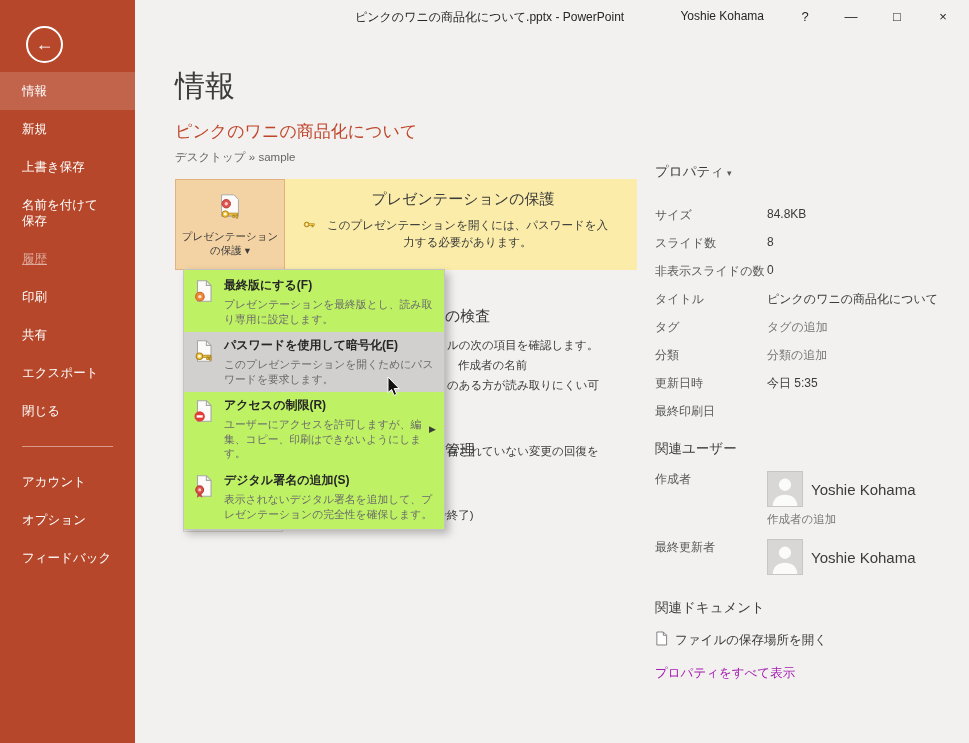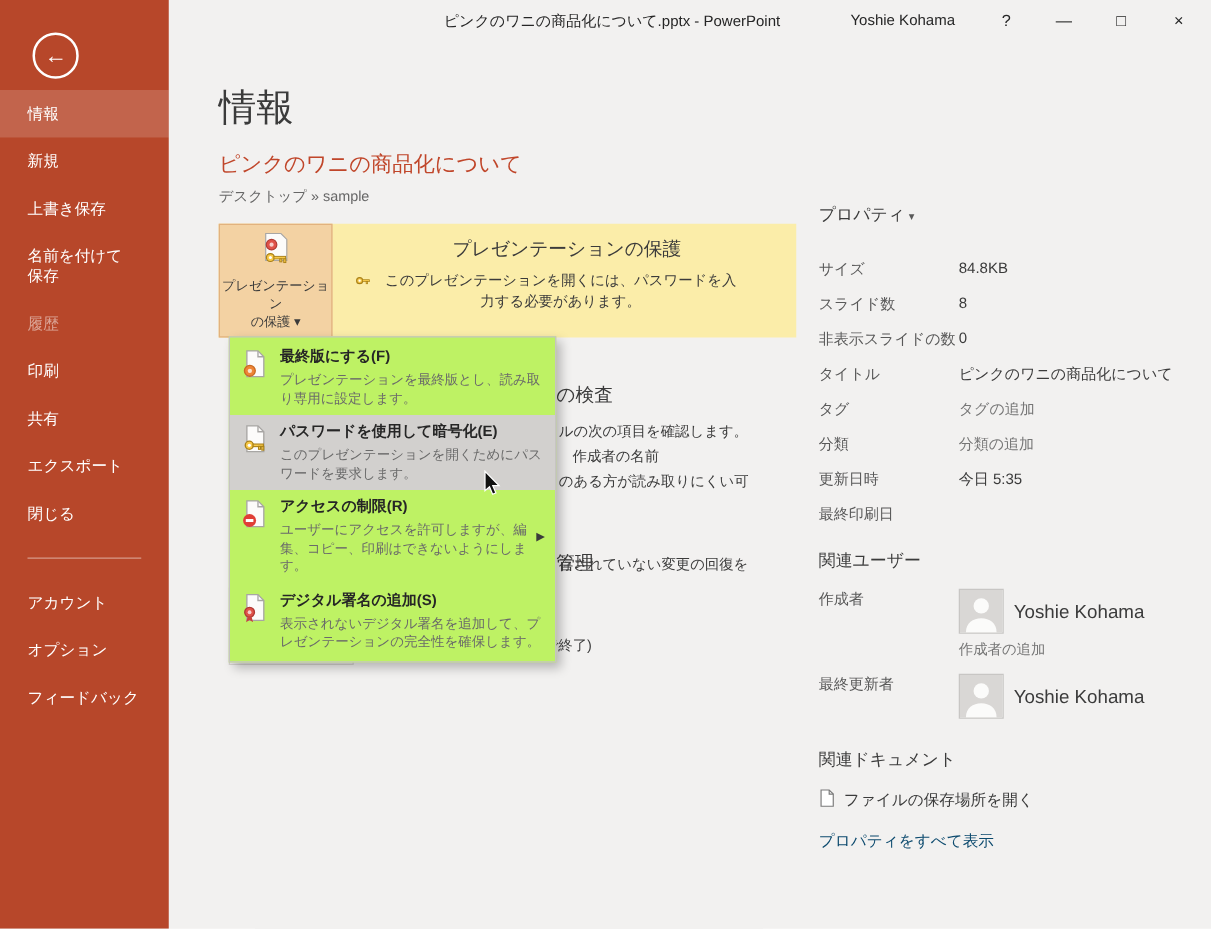--- a/index.html
+++ b/index.html
@@ -5,38 +5,38 @@
   * { box-sizing: border-box; margin: 0; padding: 0; }
   body { background:#ffffff; font-family:"Liberation Sans", sans-serif; }
   .canvas { position:relative; width:969px; height:743px; background:#F2F1F0; overflow:hidden; font-family:"Liberation Sans", sans-serif; }
 
   
   .sidebar { position:absolute; left:0; top:0; width:135px; height:743px; background:#B7472A; color:#fff; z-index:5; }
   .back-btn { position:absolute; top:26px; left:26px; width:37px; height:37px; border:2px solid #fff; border-radius:50%; display:flex; align-items:center; justify-content:center; font-size:18px; cursor:pointer; }
   .nav { position:absolute; top:72px; left:0; right:0; }
   .nav-item { padding:11px 10px 11px 22px; font-size:12.5px; line-height:16px; cursor:pointer; }
   .nav-item.active { background:rgba(255,255,255,0.16); }
-  .nav-item.disabled { color:rgba(255,255,255,0.5); }
+  .nav-item.disabled { color:rgba(255,255,255,0.5);text-decoration:underline; }
   .nav-sep { height:1px; background:rgba(255,255,255,0.45); margin:16px 22px; }
 
   
   .titlebar { position:absolute; left:135px; top:0; right:0; height:33px; font-size:12px; color:#262626; }
   .tb-title { position:absolute; left:220px; top:9px; white-space:nowrap; }
   .tb-user { position:absolute; right:205px; top:9px; cursor:pointer; }
   .tb-controls { position:absolute; right:11px; top:0; height:33px; display:flex; gap:16px; }
   .tb-btn { width:30px; height:33px; display:flex; align-items:center; justify-content:center; font-size:13px; color:#262626; cursor:pointer; }
 
   
   .page-title { position:absolute; left:175px; top:66px; font-size:30px; color:#3B3B3B; }
   .doc-title { position:absolute; left:175px; top:120px; font-size:17px; color:#C0462A; }
   .breadcrumb { position:absolute; left:175px; top:150px; font-size:11.5px; color:#666; }
 
   
   .protect-box { position:absolute; left:175px; top:179px; width:462px; height:91px; background:#FBEDA9; display:flex; z-index:2; }
-  .protect-btn { width:91px; background:#F3D2A3; border:1px solid #E2B27E; display:flex; flex-direction:column; align-items:center; justify-content:center; gap:3px; cursor:pointer; }
+  .protect-btn { width:110px; background:#F3D2A3; border:1px solid #E2B27E; display:flex; flex-direction:column; align-items:center; justify-content:center; gap:3px; cursor:pointer; }
   .pb-label { font-size:10.5px; color:#3B3B3B; text-align:center; line-height:1.35; }
   .protect-body { flex:1; padding:11px 14px 0 18px;text-align:center; }
   .protect-heading { font-size:15px; color:#3B3B3B; margin-bottom:8px; }
   .protect-desc { display:flex; gap:6px; font-size:11.5px; color:#3B3B3B; line-height:1.45; width:310px; }
 
   
   .menu { position:absolute; left:183px; top:269px; width:262px; background:#bef264; border:1px solid #C6C4C2; box-shadow:4px 4px 8px rgba(0,0,0,0.25); padding:2px 0; z-index:10; }
   .menu-item { display:flex; align-items:flex-start; padding:5px 8px 6px 7px; gap:7px; cursor:pointer; }
   .menu-item.highlight { background:#D2D0CE; }
   .mi-icon { flex:none; width:26px; height:26px; margin-top:1px; }
@@ -65,21 +65,21 @@
   .muted { color:#767676; }
   .hdr-dates { margin-top:14px; margin-bottom:13px; }
   .hdr-people { margin-top:20px; margin-bottom:13px; }
   .person-row { display:flex; font-size:12px; margin-bottom:5px; }
   .person-info { display:flex; align-items:center; gap:8px; cursor:pointer; }
   .avatar { width:36px; height:36px; flex:none; border:1px solid #C8C6C4; }
   .person-name { font-size:15px; color:#3B3B3B; }
   .add-person { margin-left:112px; font-size:11.5px; color:#767676; margin-bottom:12px; cursor:pointer; }
   .hdr-docs { margin-top:24px; margin-bottom:14px; }
   .doc-link { display:flex; align-items:center; gap:7px; font-size:12.5px; color:#3B3B3B; margin-bottom:16px; cursor:pointer; }
-  .show-all-link { font-size:12.5px; color:#0c4a6e; cursor:pointer; }
+  .show-all-link { font-size:12.5px; color:#a21caf; cursor:pointer; }
 </style>
 </head>
 <body>
 
 <div class="canvas">
 
   <div class="sidebar">
     <div class="back-btn">
       <span>←</span>
     </div>

